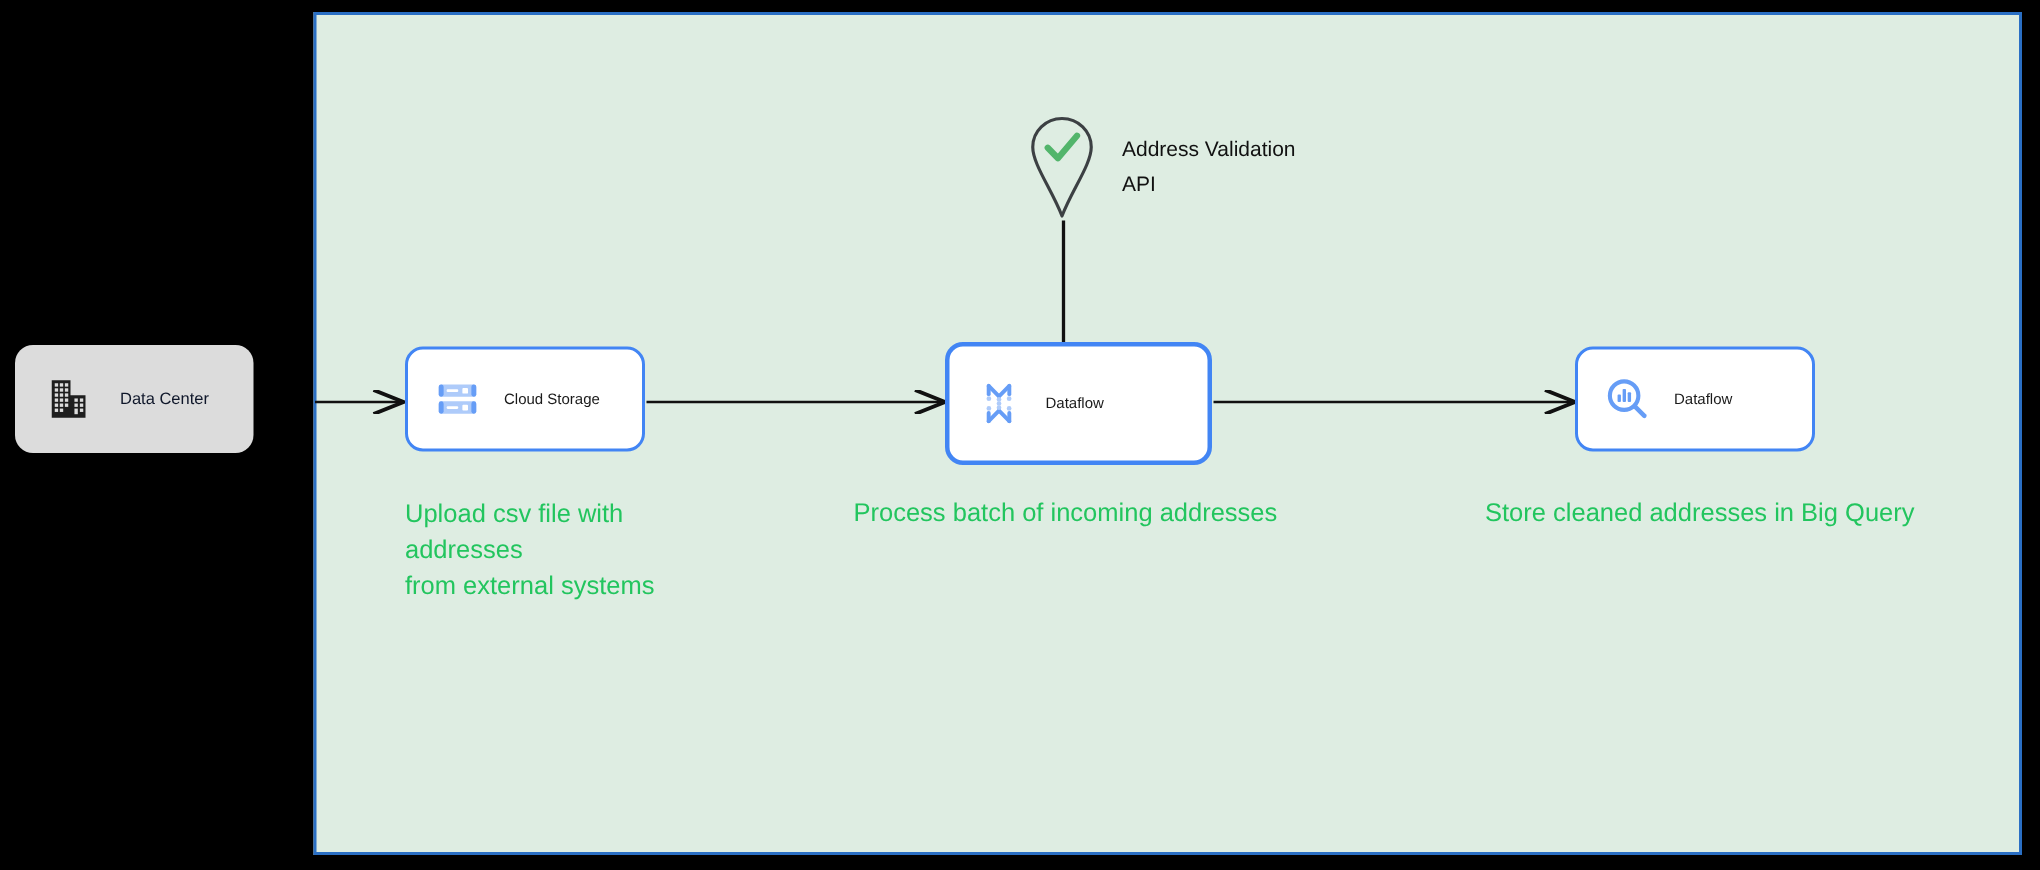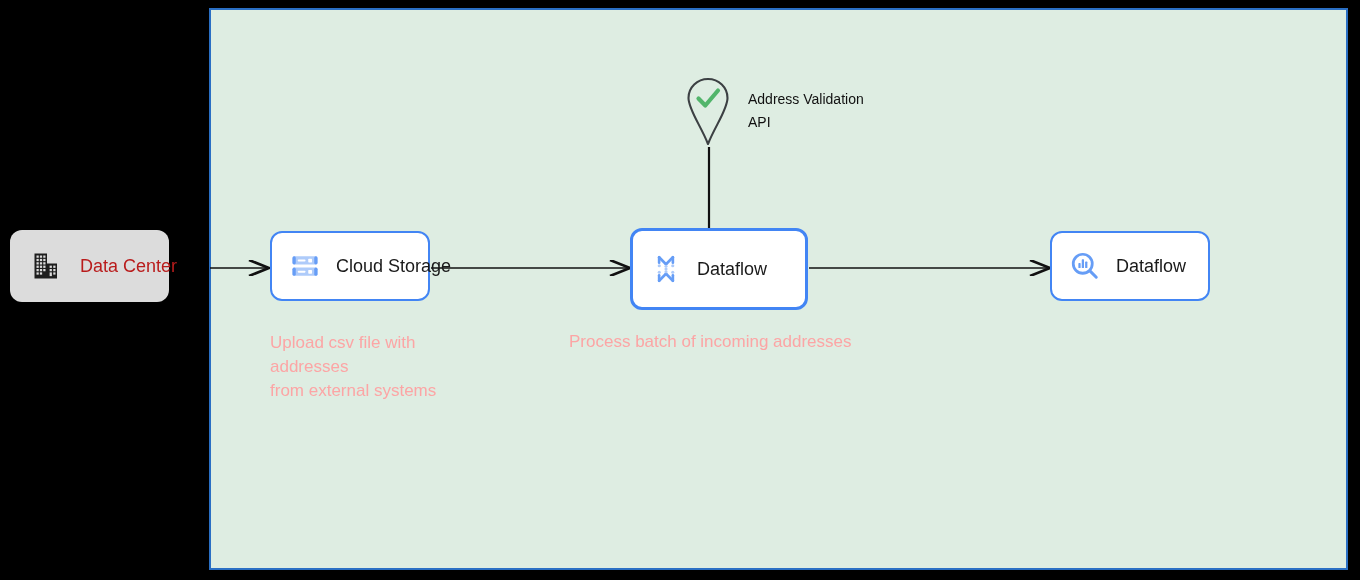--- a/index.html
+++ b/index.html
@@ -36,42 +36,42 @@
     width: 159px;
     height: 72px;
     background: #DCDCDC;
     border-radius: 12px;
     display: flex;
     align-items: center;
     padding-left: 22px;
     box-sizing: border-box;
   }
   #data-center-node .dc-label {
-    font-size: 18px;
-    color: #b91c1c;
+    font-size: 11px;
+    color: #0f172a;
     margin-left: 18px;
     white-space: nowrap;
   }
 
   
   .service-node {
     position: absolute;
     background: #FFFFFF;
     border: 2px solid #4285F4;
     border-radius: 12px;
     display: flex;
     align-items: center;
     box-sizing: border-box;
     padding-left: 18px;
   }
   .service-node.emphasis {
     border-width: 3px;
   }
   .service-node .svc-label {
-    font-size: 18px;
+    font-size: 10px;
     color: #1a1a1a;
     margin-left: 16px;
     white-space: nowrap;
   }
   .svc-icon {
     width: 30px;
     height: 30px;
     flex: 0 0 30px;
     display: block;
   }
@@ -96,21 +96,21 @@
     line-height: 23px;
     color: #111111;
     width: 190px;
   }
 
   
   .caption {
     position: absolute;
     font-size: 17px;
     line-height: 24px;
-    color: #fca5a5;
+    color: #22c55e;
     white-space: pre-line;
   }
   #caption-cloud-storage { left: 270px; top: 331px; width: 200px; text-align: left; }
   #caption-dataflow      { left: 569px; top: 330px; width: 340px; text-align: left; }
   #caption-bigquery      { left: 990px; top: 330px; width: 360px; text-align: left; }
 
   
   #connectors {
     position: absolute;
     left: 0;
@@ -246,14 +246,15 @@
       <path d="M24 3 C13.2 3 4.5 11.5 4.5 22 C4.5 33.5 17 50 24 68 C31 50 43.5 33.5 43.5 22 C43.5 11.5 34.8 3 24 3 Z" fill="none" stroke="#3C4043" stroke-width="2.1" stroke-linejoin="round"></path>
       <path d="M14.5 22.5 L21.3 29.5 L34.0 14.5" fill="none" stroke="#52B56B" stroke-width="4.2" stroke-linecap="round" stroke-linejoin="round"></path>
     </svg>
   </div>
   <div id="api-marker-label" style="white-space: pre-line;">Address Validation
 API</div>
 
   <div class="caption" id="caption-cloud-storage">Upload csv file with addresses
 from external systems</div>
   <div class="caption" id="caption-dataflow">Process batch of incoming addresses</div>
+  <div class="caption" id="caption-bigquery">Store cleaned addresses in Big Query</div>
 
 </div>
 
 </body></html>

